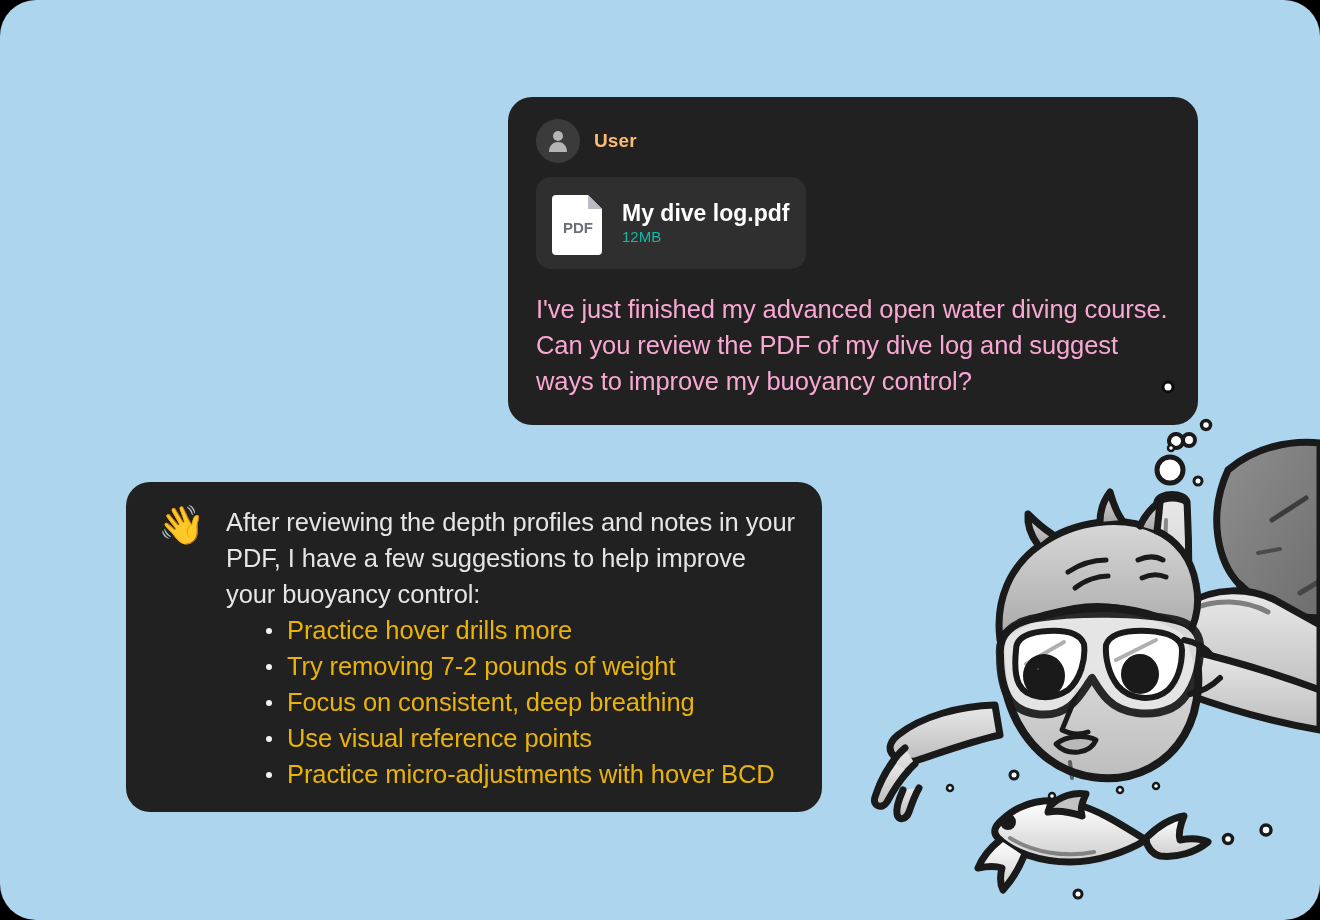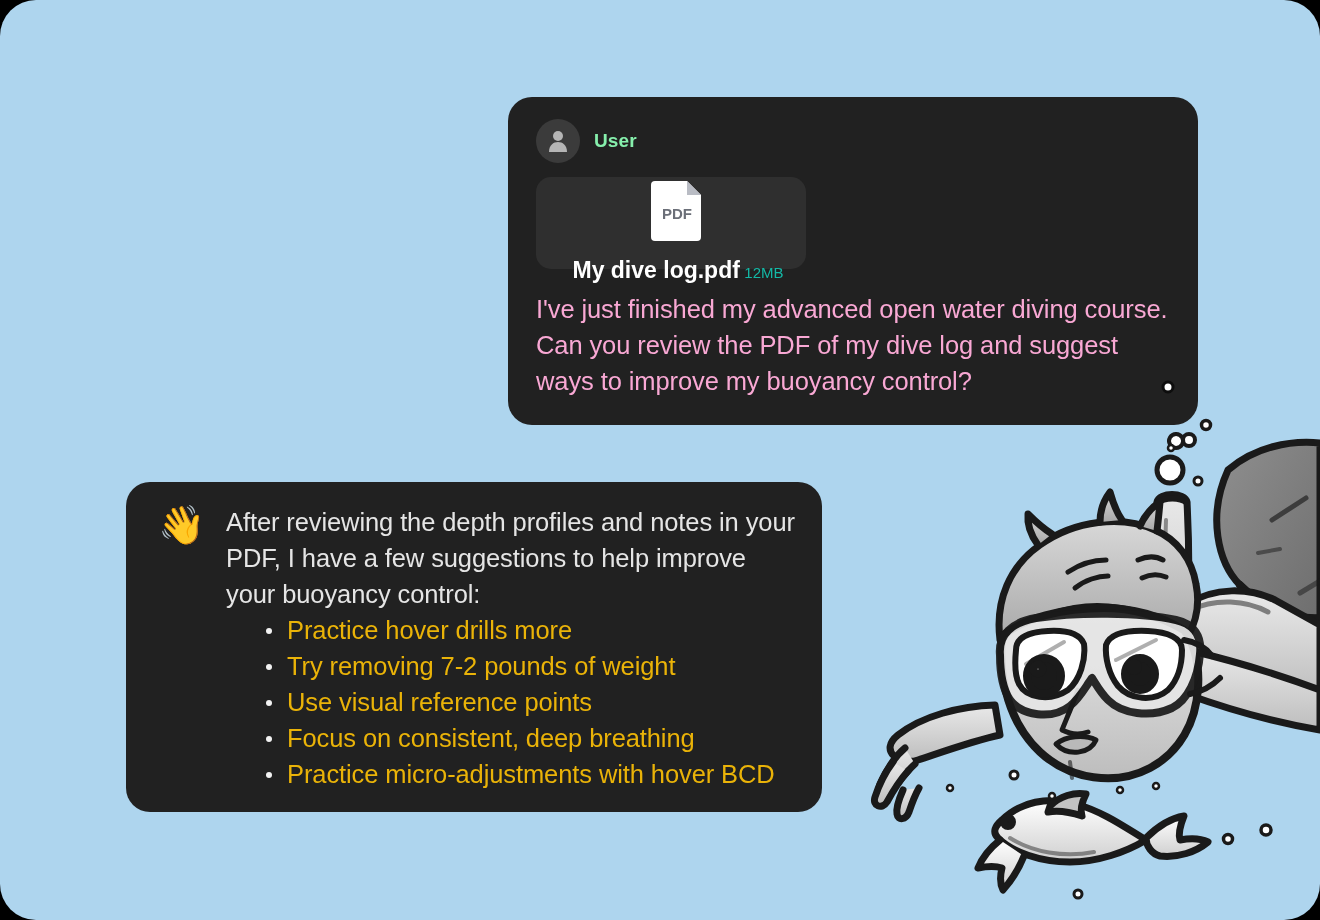--- a/index.html
+++ b/index.html
@@ -54,37 +54,36 @@
     background: #3b3b3b;
     display: flex;
     align-items: center;
     justify-content: center;
     flex: none;
   }
   .avatar svg { display: block; }
   .user-name {
     font-size: 19px;
     font-weight: bold;
-    color: #86efac;
+    color: #fdba74;
     letter-spacing: .1px;
   }
 
   
   .attachment {
     margin-top: 14px;
     width: 270px;
     height: 92px;
     background: #2f2f2f;
     border-radius: 15px;
     display: flex;
     align-items: center;
     gap: 16px;
-    padding: 0 18px 0 32px;
+    padding: 0 18px 0 16px;
     box-sizing: border-box;
-    flex-direction: column;
   }
   .pdf-icon {
     width: 54px;
     height: 64px;
     flex: none;
     position: relative;
   }
   .pdf-icon svg { display: block; }
   .att-text { min-width: 0; }
   .att-name {
@@ -351,22 +350,22 @@
   </div>
 
   <div class="bubble" id="assistant-bubble">
     <div class="asst-row">
       <span class="wave-emoji">👋</span>
       <span class="asst-intro">After reviewing the depth profiles and notes in your PDF, I have a few suggestions to help improve your buoyancy control:</span>
     </div>
     <ul class="asst-list">
       <li>Practice hover drills more</li>
       <li>Try removing 7-2 pounds of weight</li>
+      <li>Focus on consistent, deep breathing</li>
       <li>Use visual reference points</li>
-      <li>Focus on consistent, deep breathing</li>
       <li>Practice micro-adjustments with hover BCD</li>
     </ul>
   </div>
 
   <svg class="overlay-bubbles" viewBox="0 0 1320 920" width="1320" height="920" aria-hidden="true">
     <circle cx="1168" cy="387" r="5" fill="#ffffff" stroke="#0d0d0d" stroke-width="3"></circle>
   </svg>
 
 </div>
 

